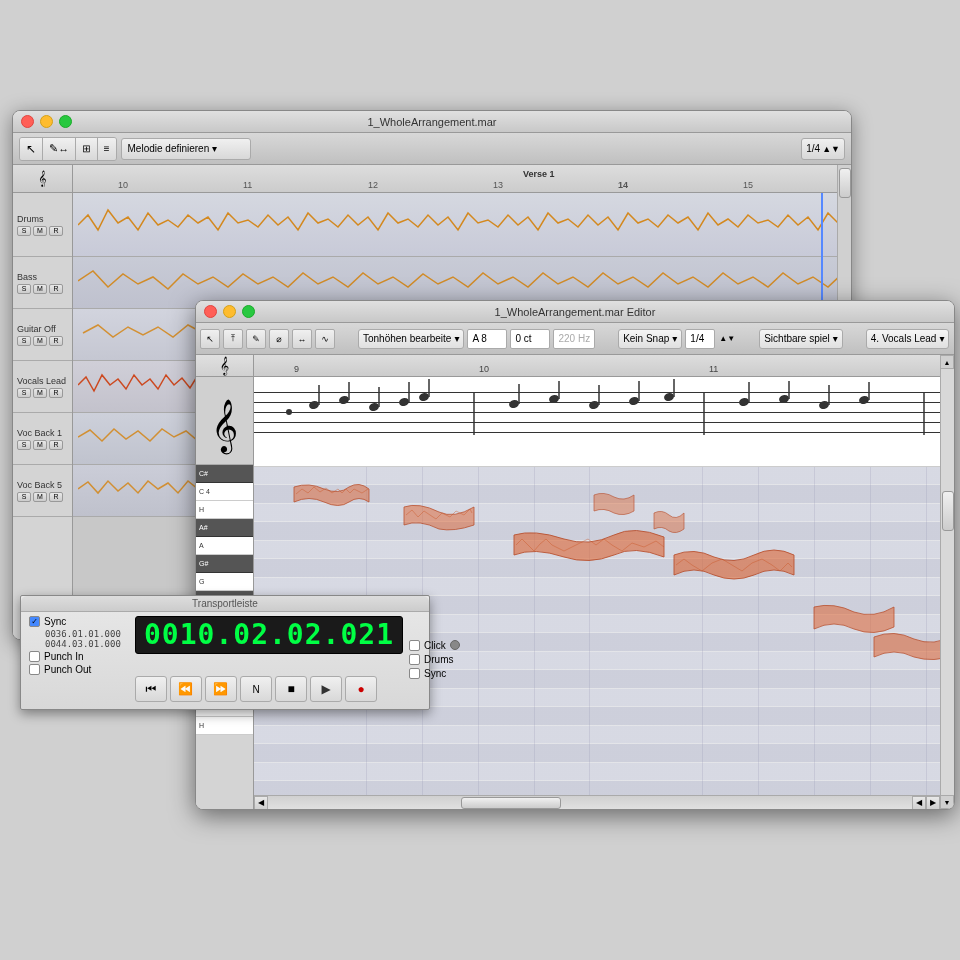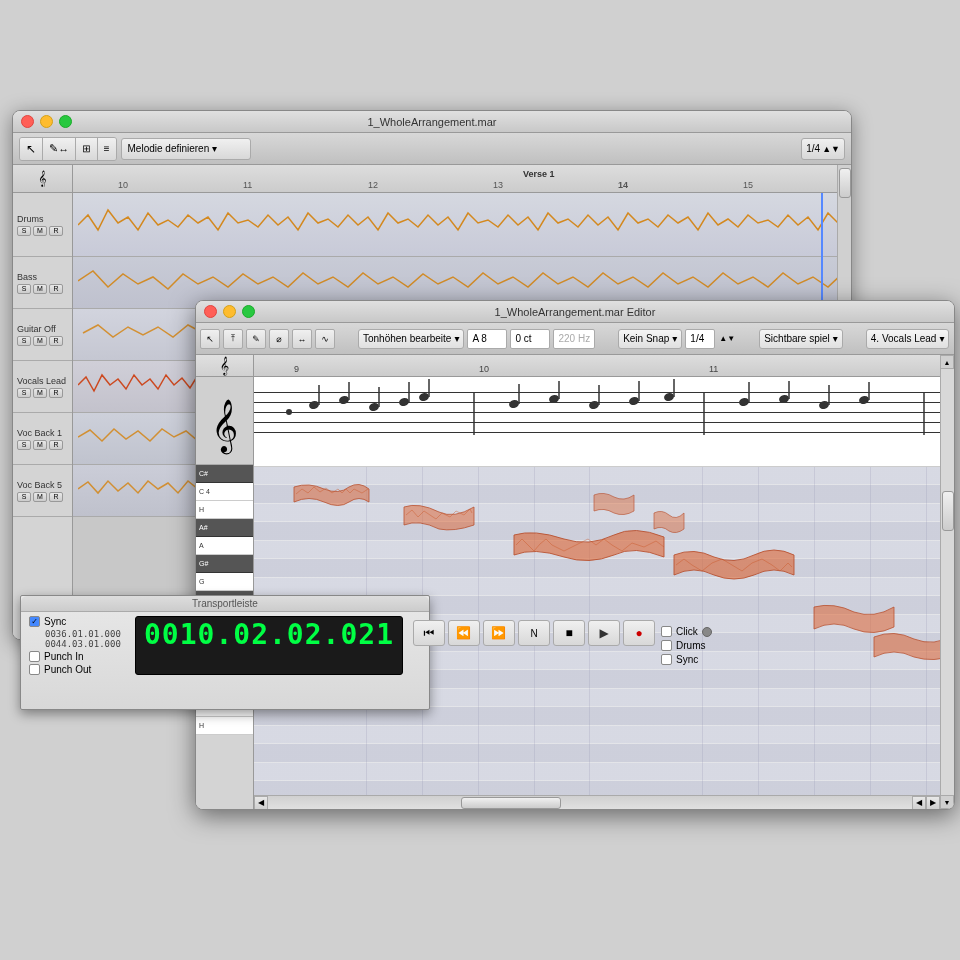--- a/index.html
+++ b/index.html
@@ -482,22 +482,22 @@
       justify-content: center;
       font-size: 8px;
     }
 
     .transport-checkbox-checked {
       background: #4488ff;
     }
 
     .transport-timecode-col {
       display: flex;
-      flex-direction: row;
-      gap: 10px;
+      flex-direction: column;
+      gap: 18px;
     }
 
     .transport-timecode-small {
       font-size: 9px;
       color: #444;
       font-family: monospace;
     }
 
     .transport-timecode-large {
       font-size: 28px;

